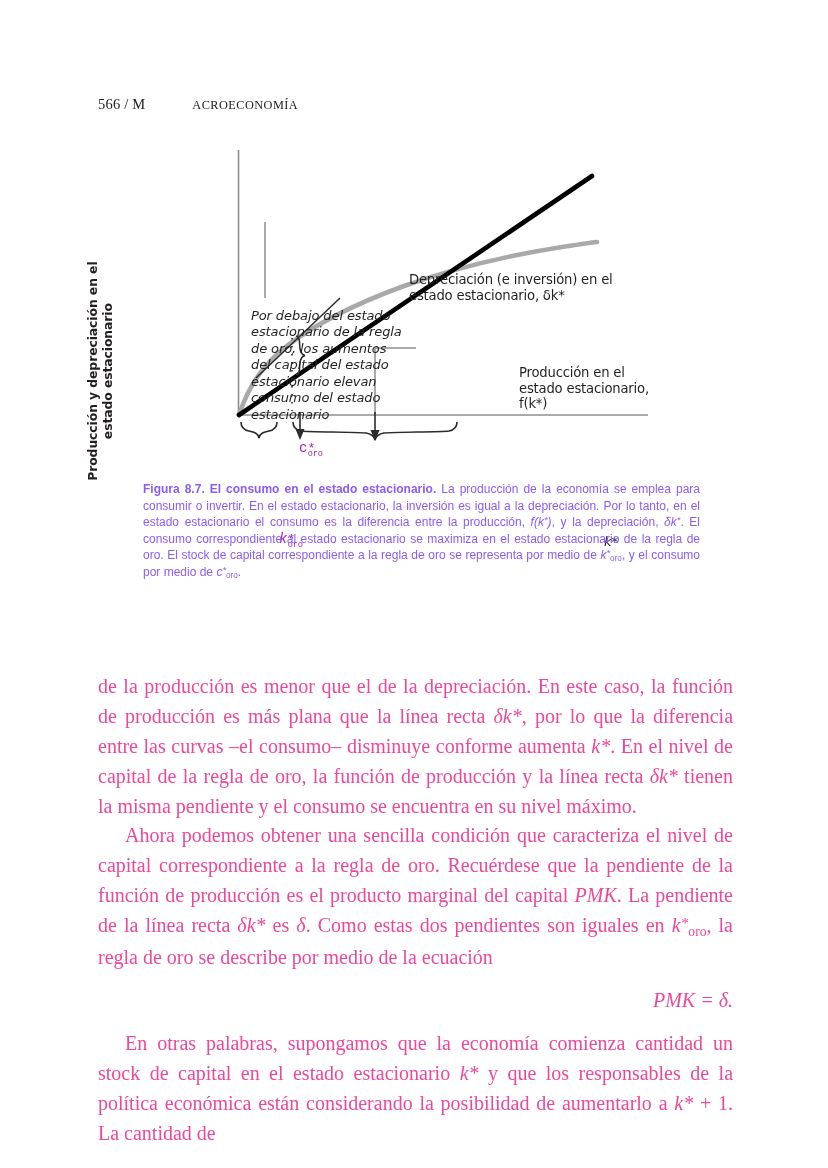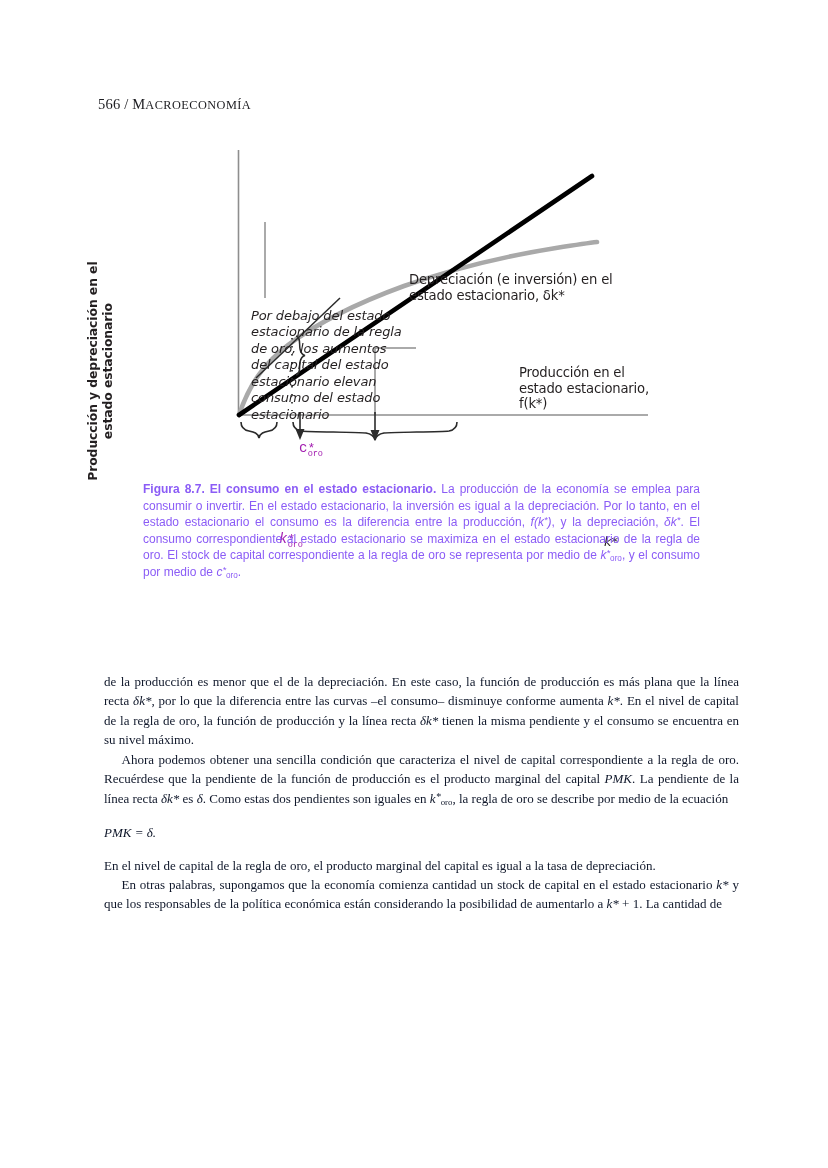--- a/index.html
+++ b/index.html
@@ -28,20 +28,21 @@
     font-family: "Liberation Serif", serif;
     font-size: 14.5px;
     letter-spacing: 0.2px;
     color: #1c1c20;
     white-space: nowrap;
   }
   .running-head .folio { font-size: 14.5px; }
   .running-head .sc {
     font-size: 12.3px;
     letter-spacing: 0.45px;
+    padding-left: 47px;
   }
   .running-head .sc-first { font-size: 14.5px; }
 
   
   .figure {
     position: absolute;
     left: 0;
     top: 126px;
     width: 828px;
     height: 350px;
@@ -137,33 +138,33 @@
   .sb-inline {
     font-size: 0.68em;
     vertical-align: -0.28em;
     font-style: normal;
     letter-spacing: 0;
   }
 
   
   .body-copy {
     position: absolute;
-    left: 104px;
+    left: 98px;
     top: 672px;
     width: 635px;
     font-family: "Liberation Serif", serif;
-    font-size: 13px;
+    font-size: 20px;
     line-height: 1.495;
     text-align: justify;
-    color: #0f172a;
+    color: #ec4899;
   }
   .body-copy p { margin: 0; }
   .body-copy p.ind { text-indent: 1.35em; }
   .body-copy p.eq {
-    text-align: left;
+    text-align: right;
     text-indent: 0;
     margin: 14px 0 13px 0;
     font-style: italic;
   }
   .body-copy i { font-style: italic; }
 </style>
 </head>
 <body>
 
 <div class="page">
@@ -234,18 +235,17 @@
   </div>
 
   <div class="body-copy">
 
     <p><span>de la producción es menor que el de la depreciación. En este caso, la función de producción es más plana que la línea recta </span><i>δk*</i><span>, por lo que la diferencia entre las curvas –el consumo– disminuye conforme aumenta </span><i>k*</i><span>. En el nivel de capital de la regla de oro, la función de producción y la línea recta </span><i>δk*</i><span> tienen la misma pendiente y el consumo se encuentra en su nivel máximo.</span></p>
 
     <p class="ind"><span>Ahora podemos obtener una sencilla condición que caracteriza el nivel de capital correspondiente a la regla de oro. Recuérdese que la pendiente de la función de producción es el producto marginal del capital </span><i>PMK</i><span>. La pendiente de la línea recta </span><i>δk*</i><span> es </span><i>δ</i><span>. Como estas dos pendientes son iguales en </span><i>k</i><i class="sup">*</i><span class="sb-inline">oro</span><span>, la regla de oro se describe por medio de la ecuación</span></p>
 
     <p class="eq">PMK = δ.</p>
 
-    <p>En el nivel de capital de la regla de oro, el producto marginal del capital es igual a la tasa de depreciación.</p>
 
     <p class="ind"><span>En otras palabras, supongamos que la economía comienza cantidad un stock de capital en el estado estacionario </span><i>k*</i><span> y que los responsables de la política económica están considerando la posibilidad de aumentarlo a </span><i>k*</i><span> + 1. La cantidad de</span></p>
 
   </div>
 </div>
 
 </body></html>

